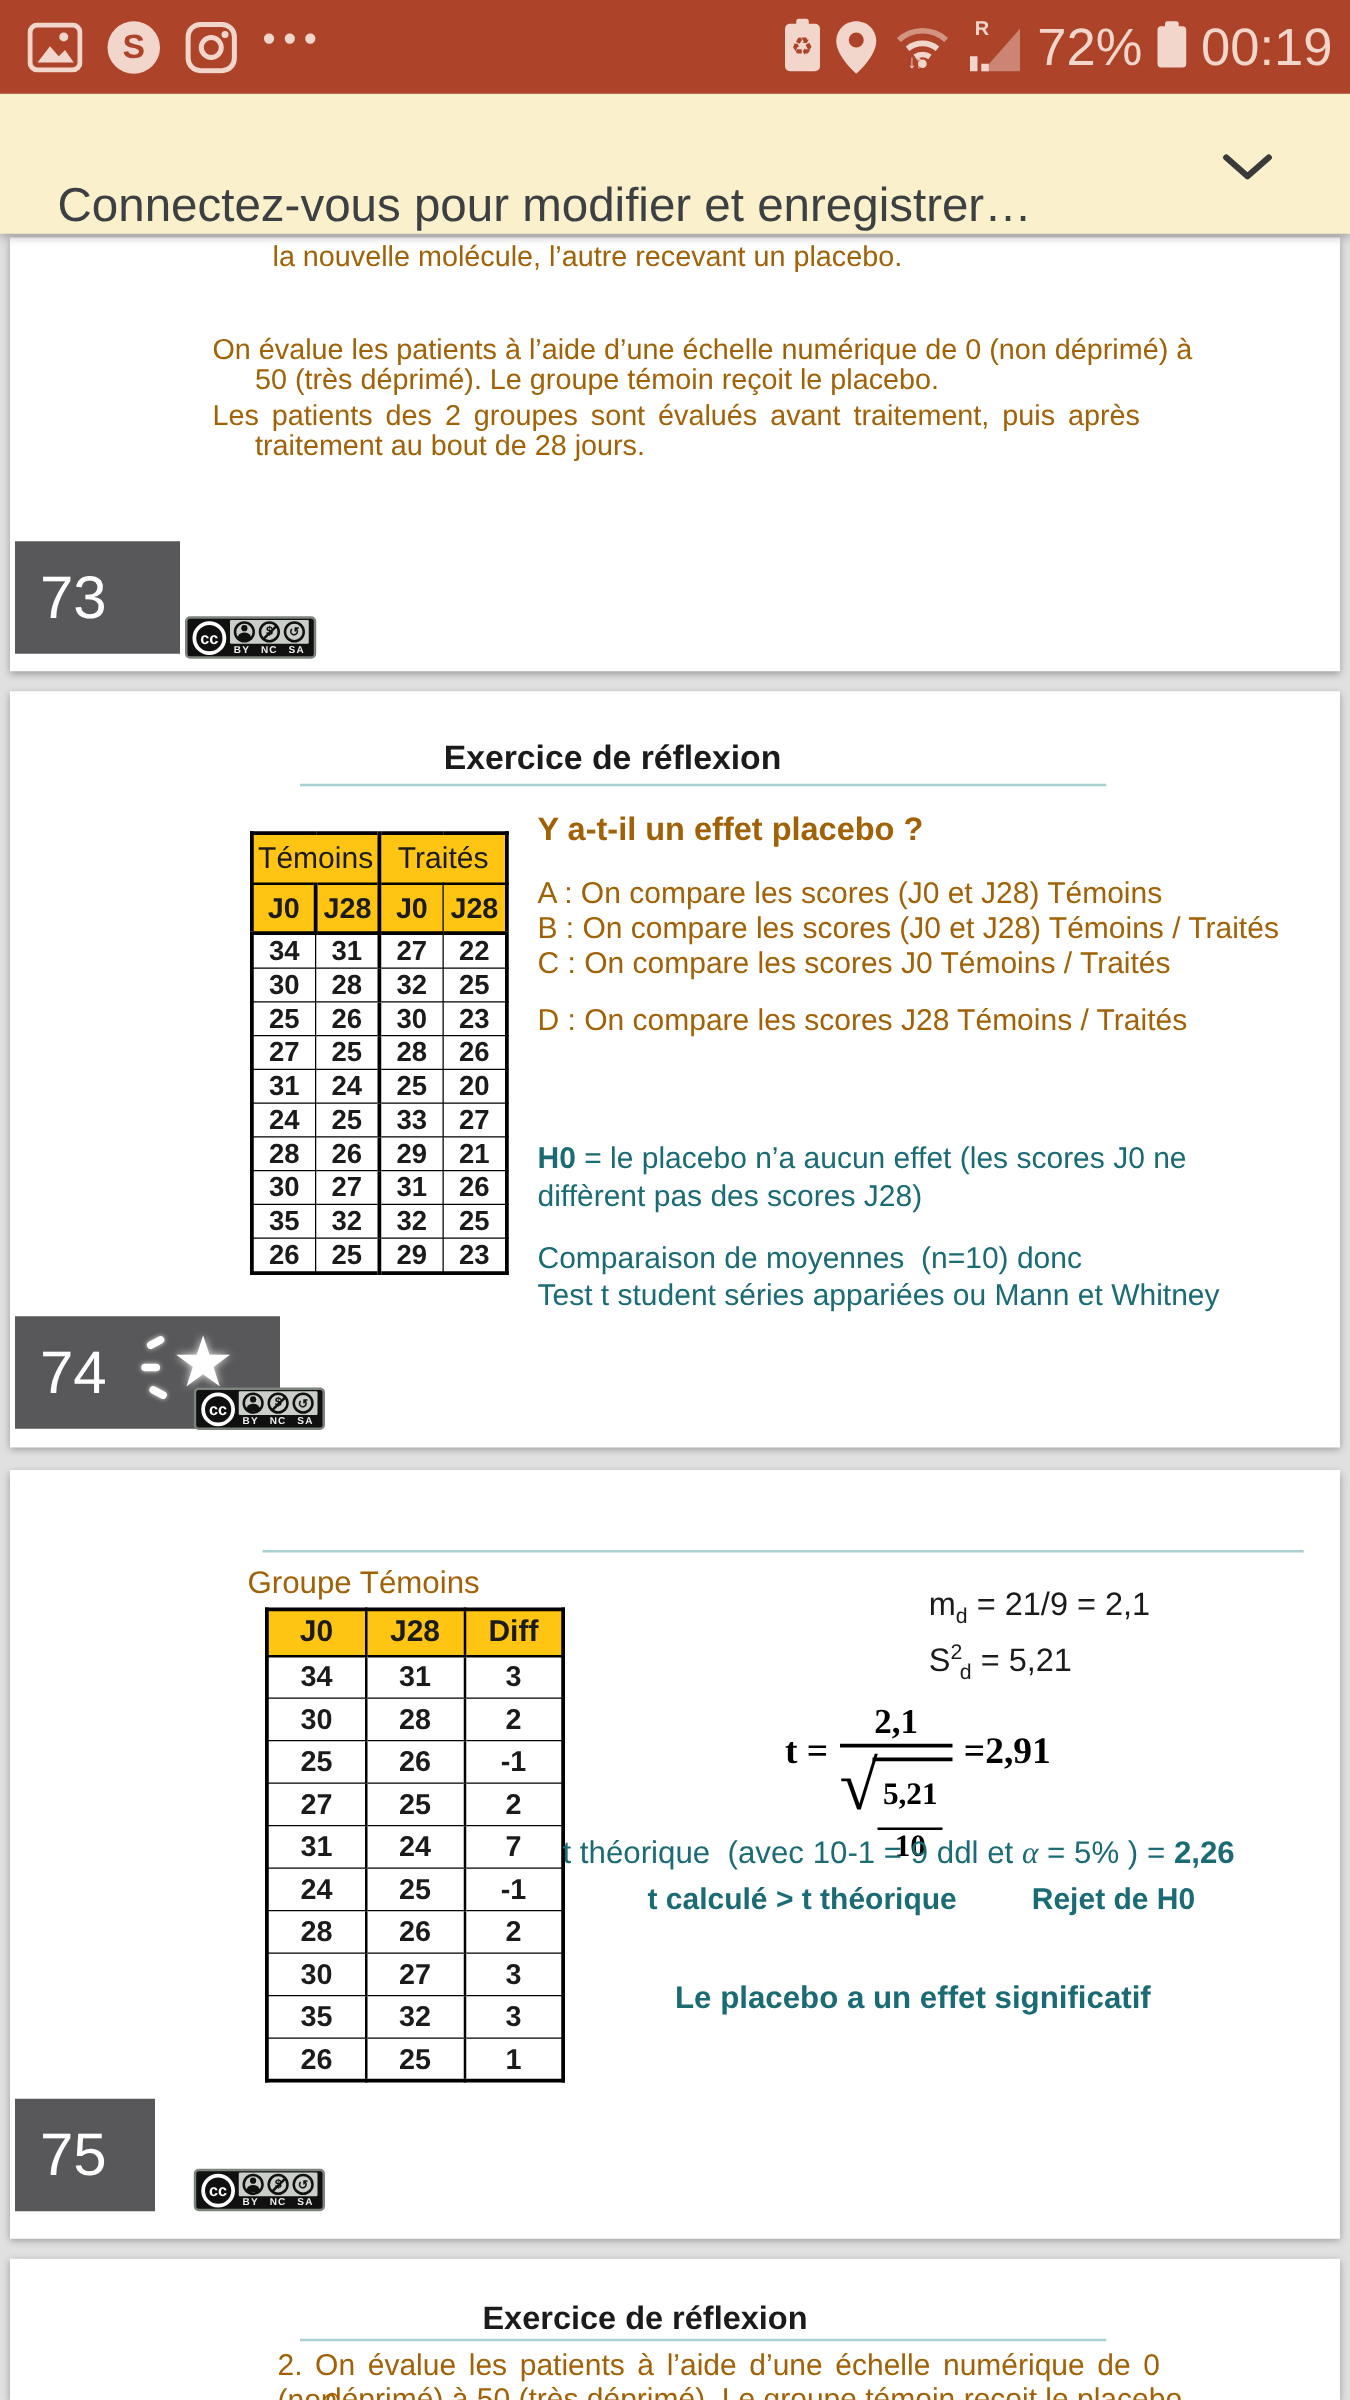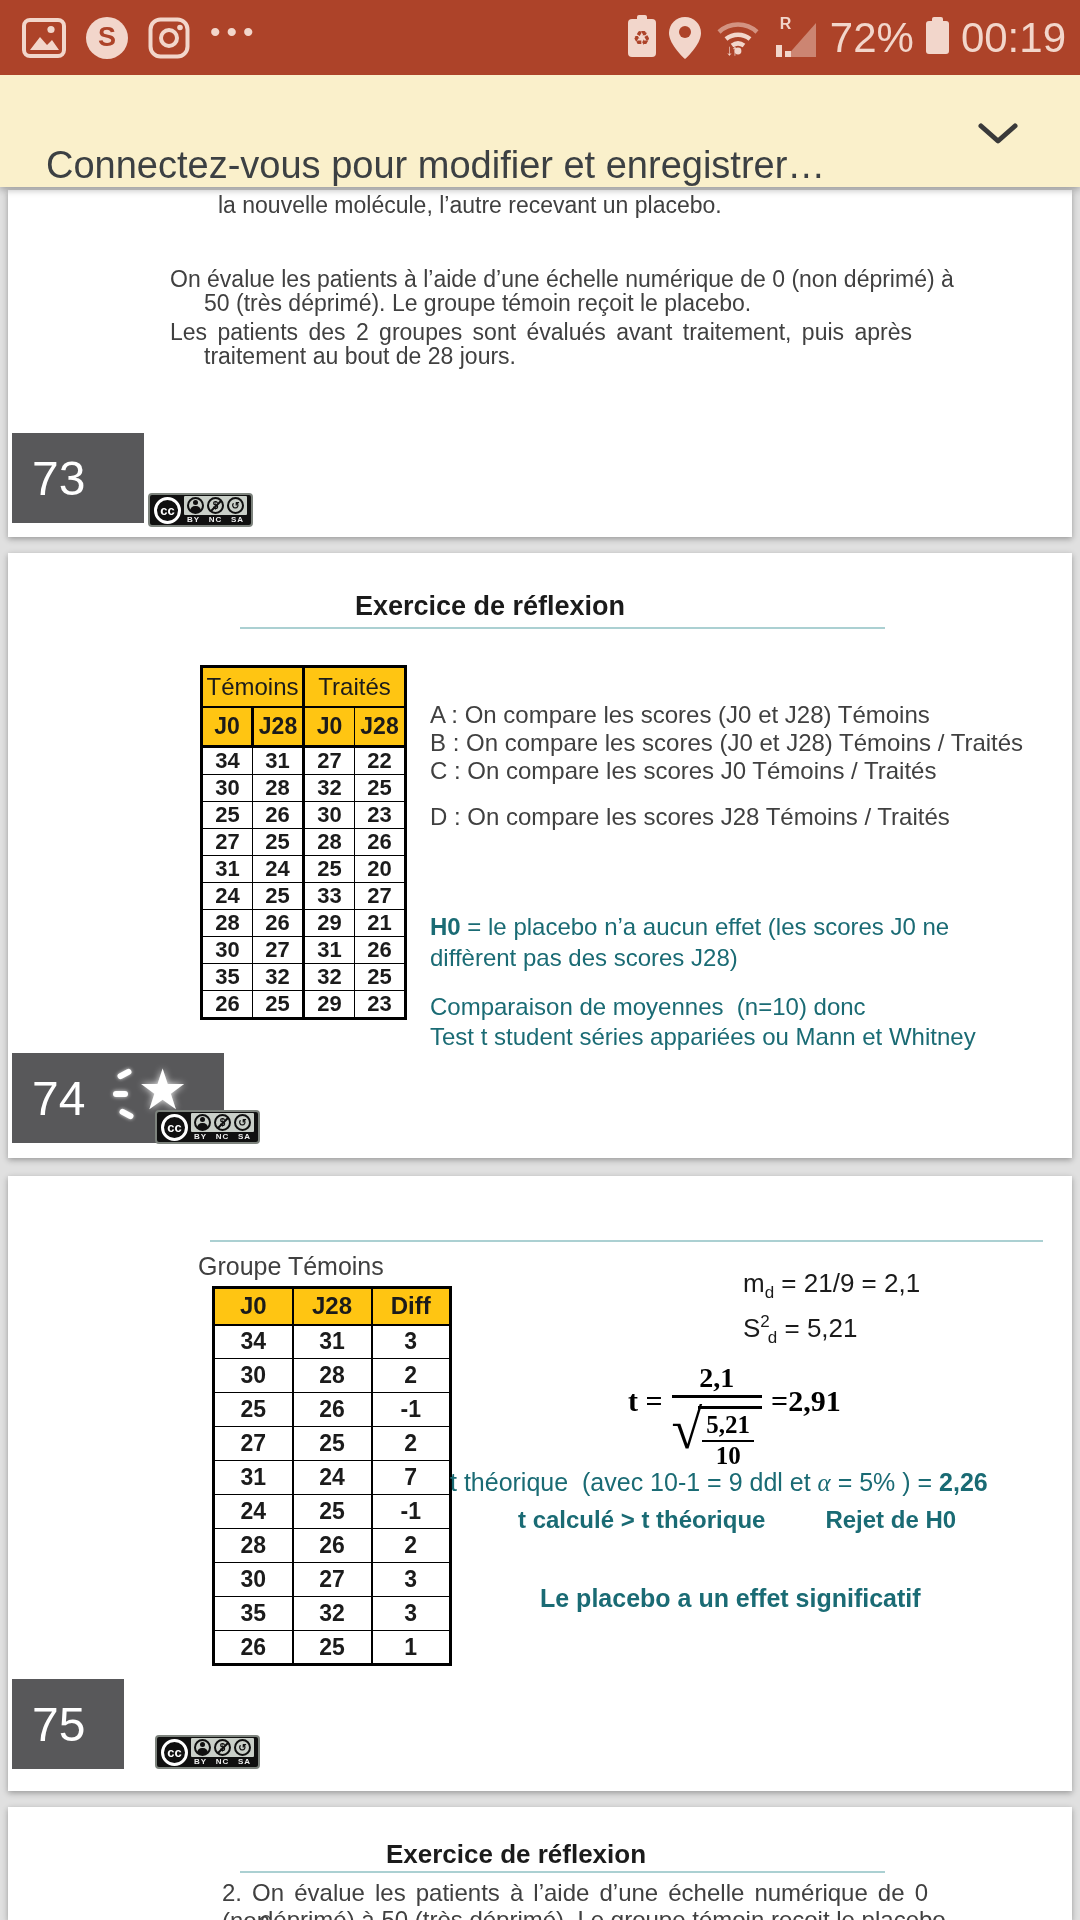--- a/index.html
+++ b/index.html
@@ -42,21 +42,21 @@
   .banner-chevron{ position:absolute; right:62px; top:48px; background:none; border:none; cursor:pointer;}
 
   
   .canvas{ position:absolute; left:0; top:187px; width:1080px; height:1733px; }
   .card{ position:absolute; left:8px; width:1064px; background:#fff; box-shadow:0 2px 6px rgba(0,0,0,.32); }
   .card-73{ top:3px;   height:347px; }
   .card-74{ top:366px; height:605px; }
   .card-75{ top:989px; height:615px; }
   .card-76{ top:1620px; height:113px; }
 
-  .slide-text{ position:absolute; font-size:23px; color:#404040; white-space:nowrap; }
+  .slide-text{ position:absolute; font-size:23px; color:#a16207; white-space:nowrap; }
   .jline{ text-align:justify; text-align-last:justify; white-space:normal; }
 
   .slide-title{ position:absolute; font-weight:bold; font-size:27px; text-align:center; white-space:nowrap;}
   .title-rule{ position:absolute; height:2px; background:#aft; background:#abd0d2; }
 
   .slide-badge{ position:absolute; background:#58585a; color:#fff; display:flex; align-items:center;
     font-size:48px; padding-left:20px; z-index:3; }
   .star-wrap{ position:relative; margin-left:38px; width:70px; height:70px; }
   .star{ position:absolute; left:14px; top:-6px; font-size:56px; color:#fff; text-shadow:0 0 7px rgba(255,255,255,.9);}
   .star-dash{ position:absolute; width:15px; height:6px; background:#fff; border-radius:3px; box-shadow:0 0 4px rgba(255,255,255,.8);}
@@ -105,21 +105,21 @@
   .formula{ position:absolute; display:flex; align-items:flex-start;
     font-family:"Liberation Serif", serif; font-weight:bold; color:#000; }
   .f-side{ font-size:30px; margin-top:22px; }
   .mfrac{ display:inline-flex; flex-direction:column; align-items:center; margin:0 9px; }
   .mnum{ font-size:28px; }
   .mbar{ height:3px; background:#000; width:100%; margin:1px 0 2px; }
   .sqrt{ display:inline-flex; align-items:flex-start; }
   .sqrt-sign{ font-size:56px; line-height:58px; font-weight:normal; margin-right:-4px; }
   .radicand{ border-top:3px solid #000; padding:1px 8px 0 4px; margin-top:6px; }
   .ifrac{ display:inline-flex; flex-direction:column; align-items:center; font-size:25px; }
-  .inum{ border-bottom:2.5px solid #000; padding:1px 4px; }
+  .inum{ border-bottom:2.5px solid #000; padding:12px 4px; }
   .alpha{ font-family:"Liberation Serif", serif; font-style:italic; }
 </style>
 </head>
 <body>
 
 <header class="status-bar">
   <div class="sb-left">
     <span class="sb-ico">
       <svg width="44" height="40" viewBox="0 0 44 40">
         <rect x="2" y="2" width="40" height="36" rx="6" fill="none" stroke="#f2d6cb" stroke-width="4"></rect>
@@ -284,20 +284,21 @@
           </tr>
           <tr>
             <td>26</td>
             <td>25</td>
             <td>29</td>
             <td>23</td>
           </tr>
         </tbody>
     </table>
 
+    <div class="slide-text boldline" style="left:422px; top:95px; font-size:26px;">Y a-t-il un effet placebo ?</div>
     <div class="slide-text" style="left:422px; top:148px; font-size:24px;">A : On compare les scores (J0 et J28) Témoins</div>
     <div class="slide-text" style="left:422px; top:176px; font-size:24px;">B : On compare les scores (J0 et J28) Témoins / Traités</div>
     <div class="slide-text" style="left:422px; top:204px; font-size:24px;">C : On compare les scores J0 Témoins / Traités</div>
     <div class="slide-text" style="left:422px; top:250px; font-size:24px;">D : On compare les scores J28 Témoins / Traités</div>
 
     <div class="h0block teal" style="left:422px; top:358px;">
       <span class="boldline">H0</span><span> = le placebo n’a aucun effet (les scores J0 ne</span><br>
       <span>diffèrent pas des scores J28)</span>
     </div>
     <div class="slide-text teal notes" style="left:422px; top:440px;">Comparaison de moyennes&nbsp; (n=10) donc</div>

